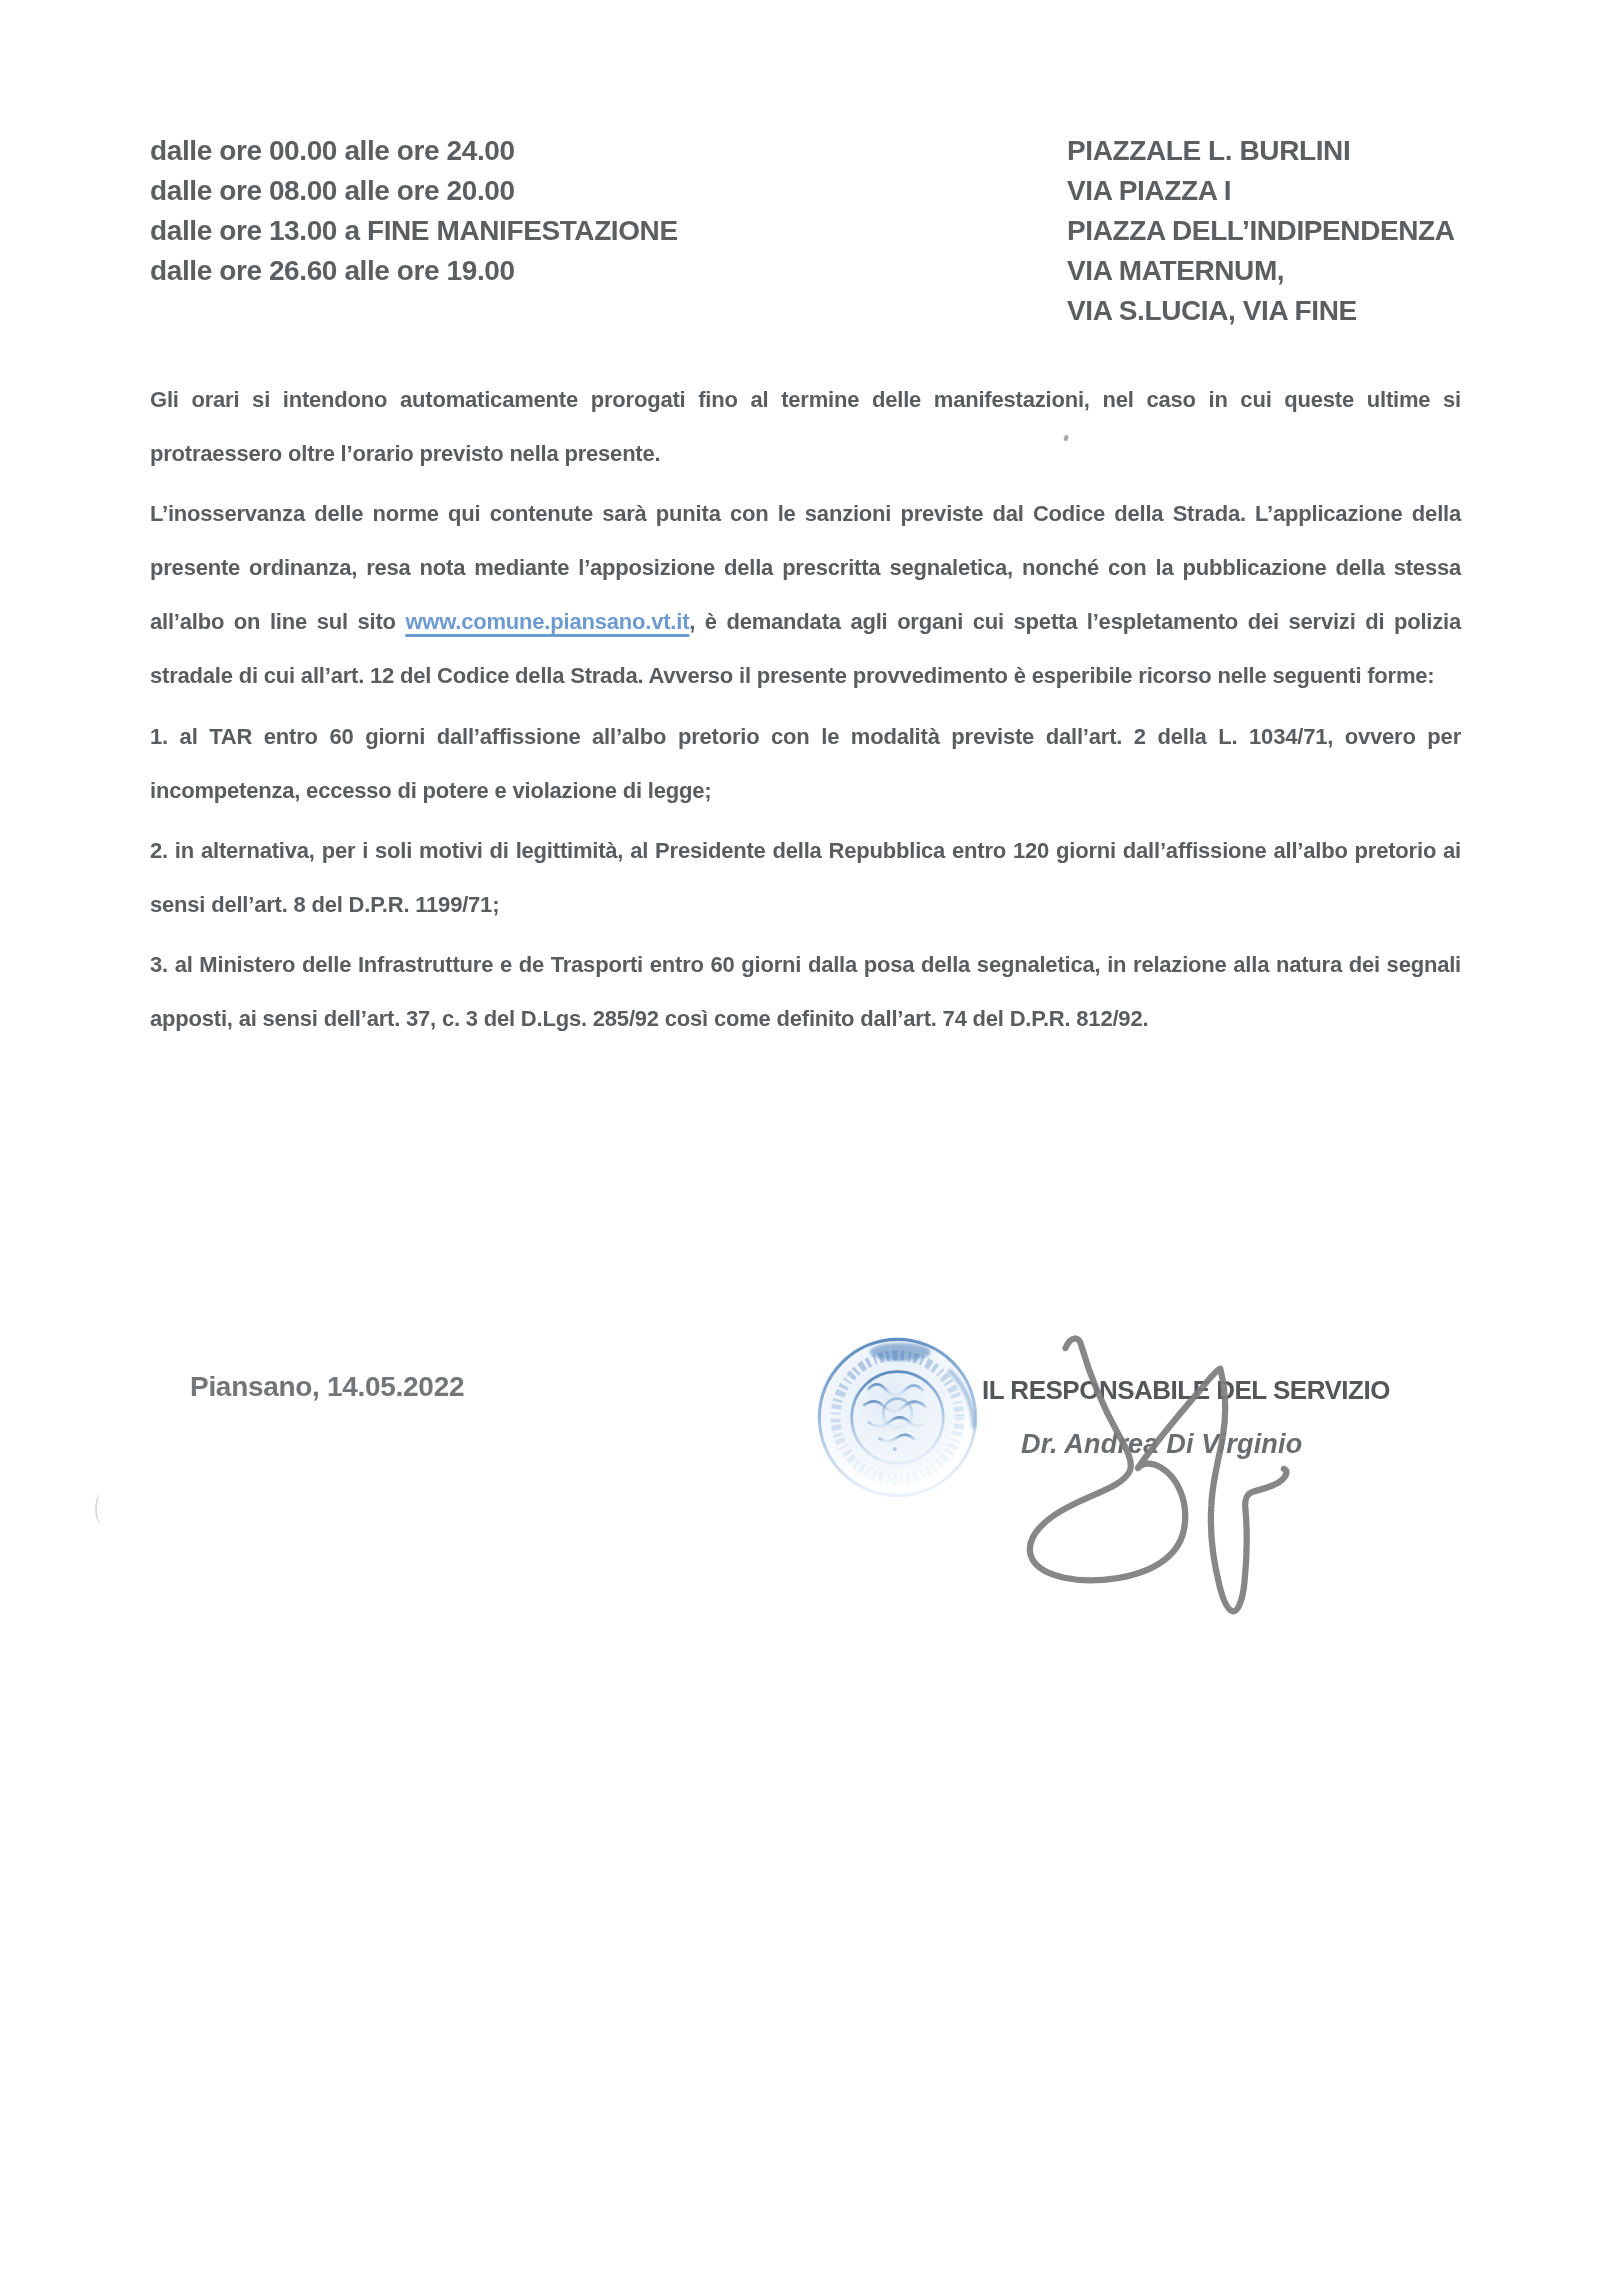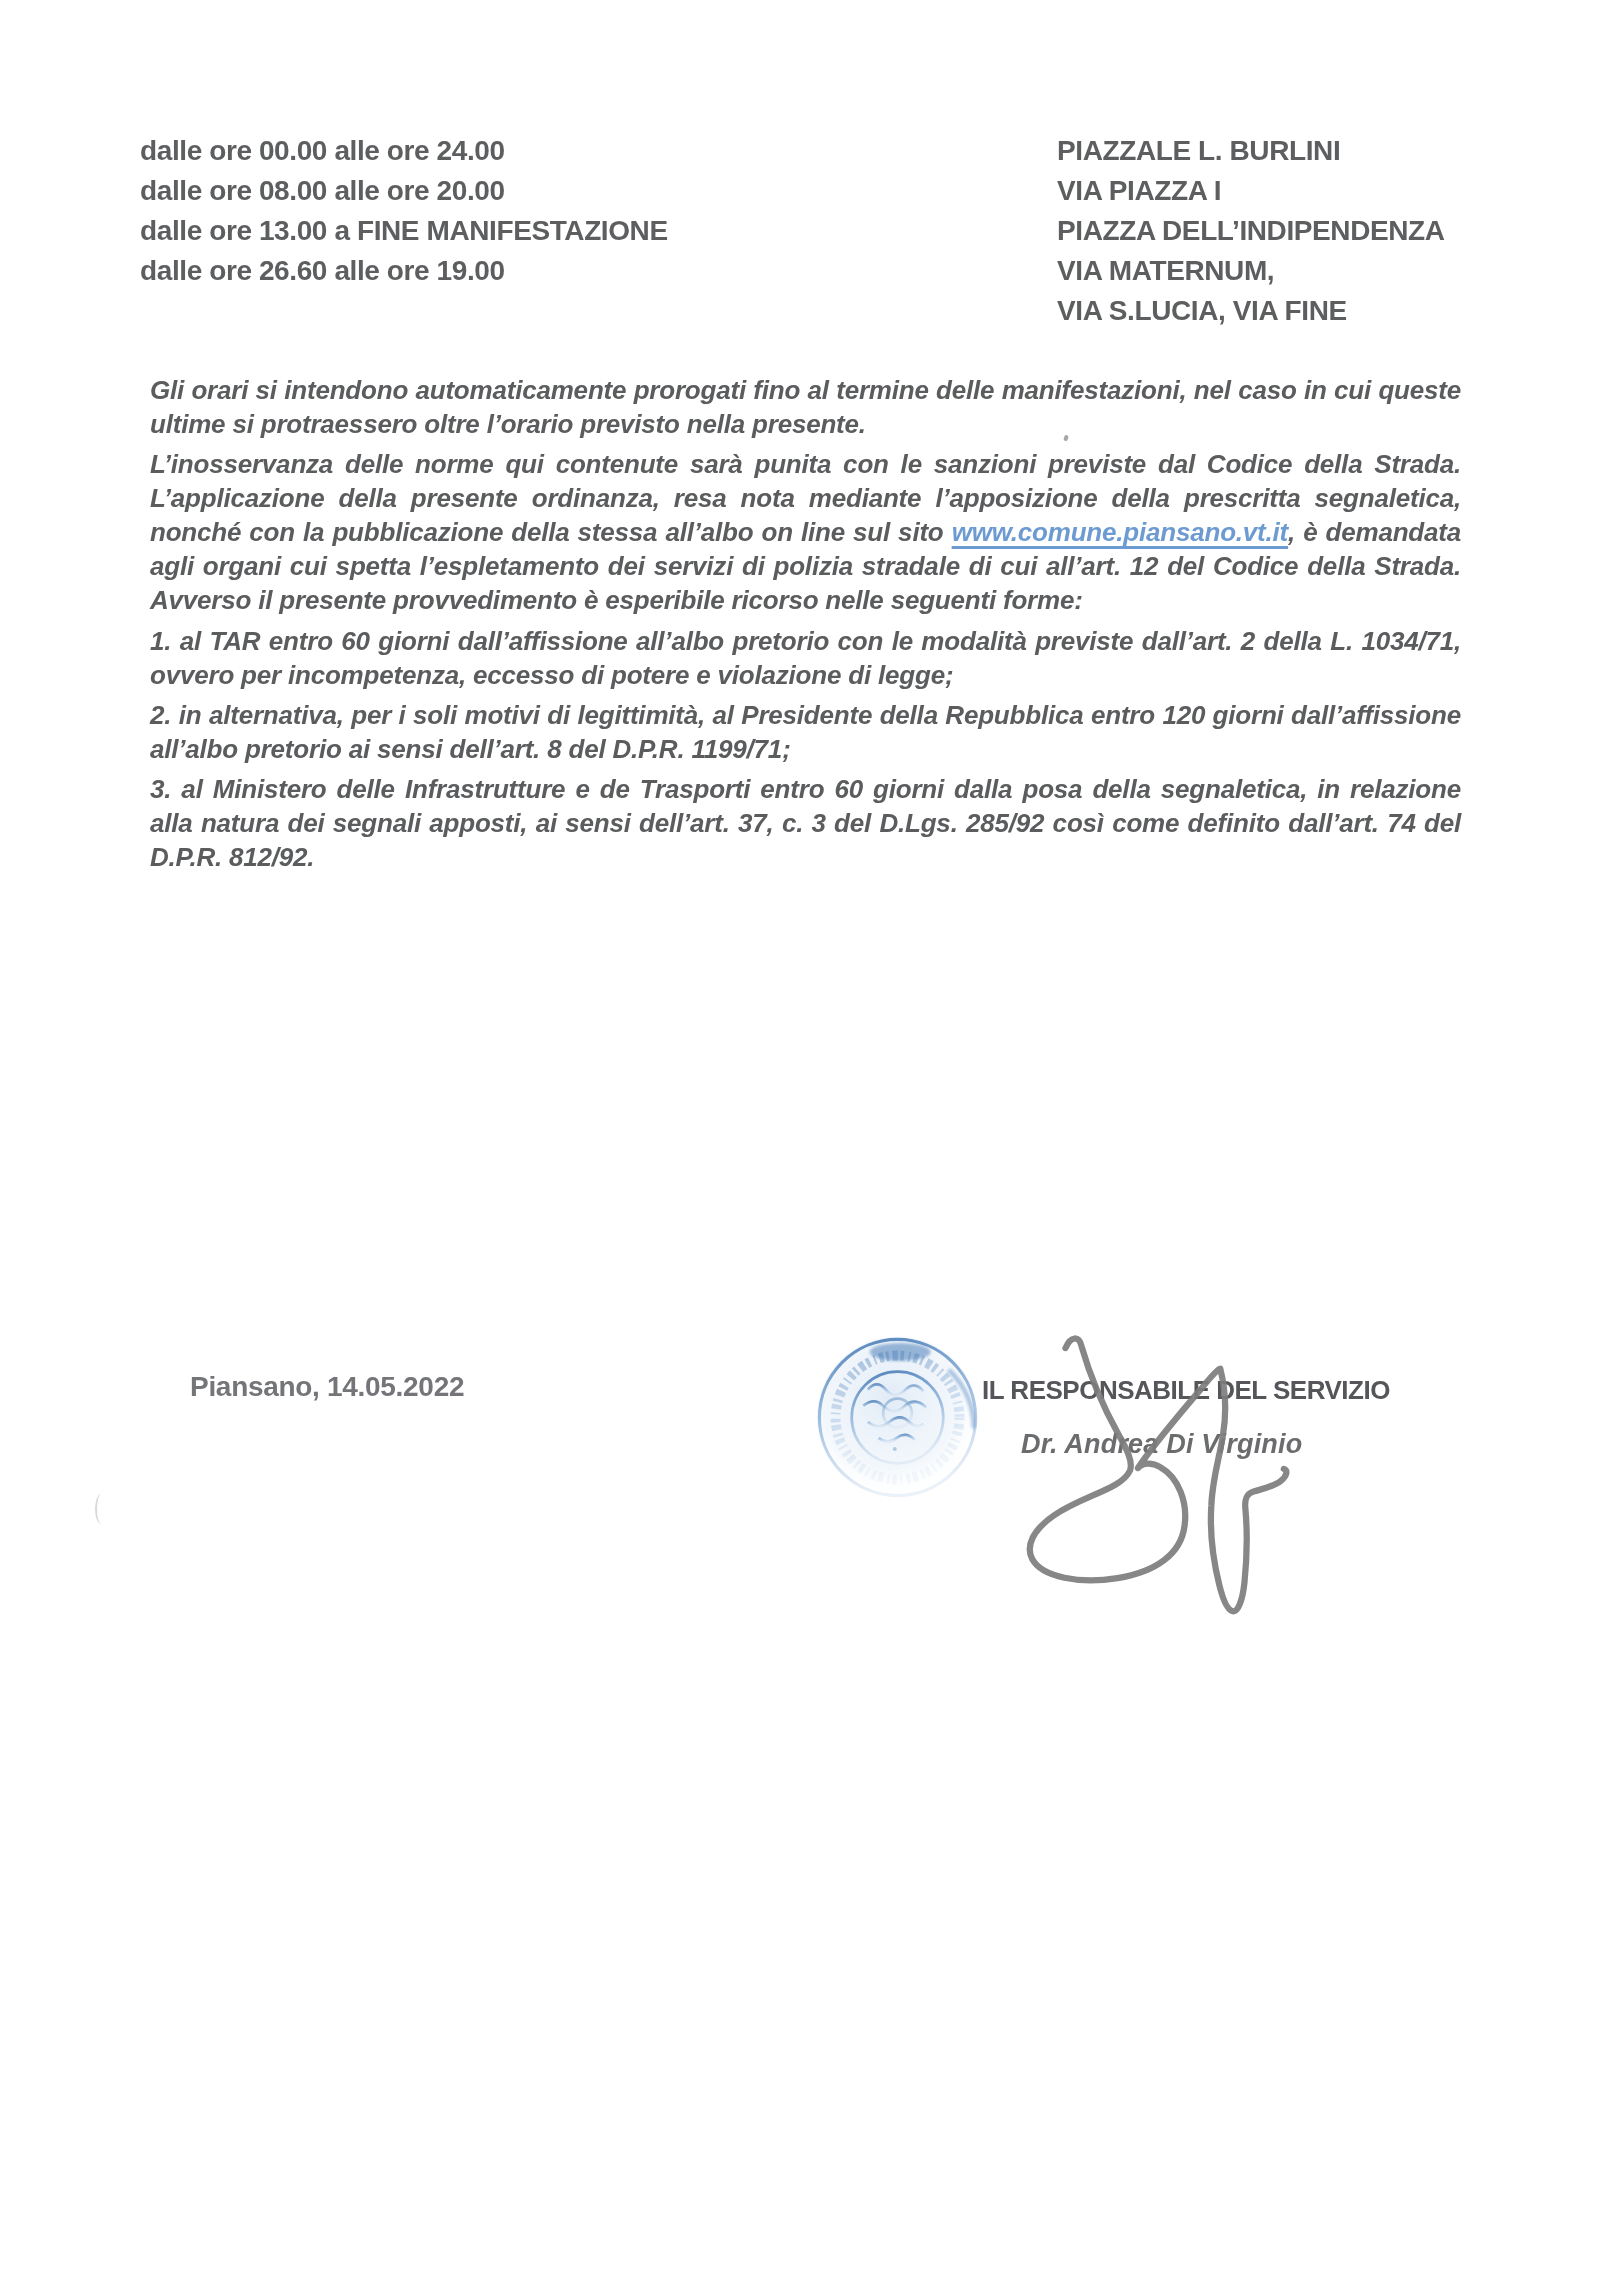--- a/index.html
+++ b/index.html
@@ -4,32 +4,32 @@
 <style>
   html,body{margin:0;padding:0;background:#ffffff;}
   .page{
     position:relative;
     width:1622px;height:2293px;
     background:#ffffff;
     overflow:hidden;
     font-family:"Liberation Sans", sans-serif;
   }
   
-  .schedule{position:absolute;top:131px;left:140px;width:1311px;display:flex;}
+  .schedule{position:absolute;top:131px;left:150px;width:1311px;display:flex;}
   .times{width:917px;}
   .locations{flex:1;}
   .sched-line{
     font-size:28px;font-weight:700;line-height:40px;
     color:#5d5e60;letter-spacing:-0.4px;white-space:nowrap;
   }
   
   .bodytext{
     position:absolute;top:373px;left:150px;width:1311px;
-    font-size:26px;font-weight:700;font-style:italic;
-    line-height:34px;color:#5b5c5e;text-align:justify;
+    font-size:22px;font-weight:700;
+    line-height:54px;color:#5b5c5e;text-align:justify;
     letter-spacing:-0.2px;
   }
   .bodytext p{margin:0 0 6.3px 0;}
   .bodytext p:last-child{margin-bottom:0;}
   a.weblink{
     color:#6d9bd1;text-decoration:underline;
     text-decoration-thickness:2.7px;text-underline-offset:5.4px;
     cursor:pointer;
   }
   

